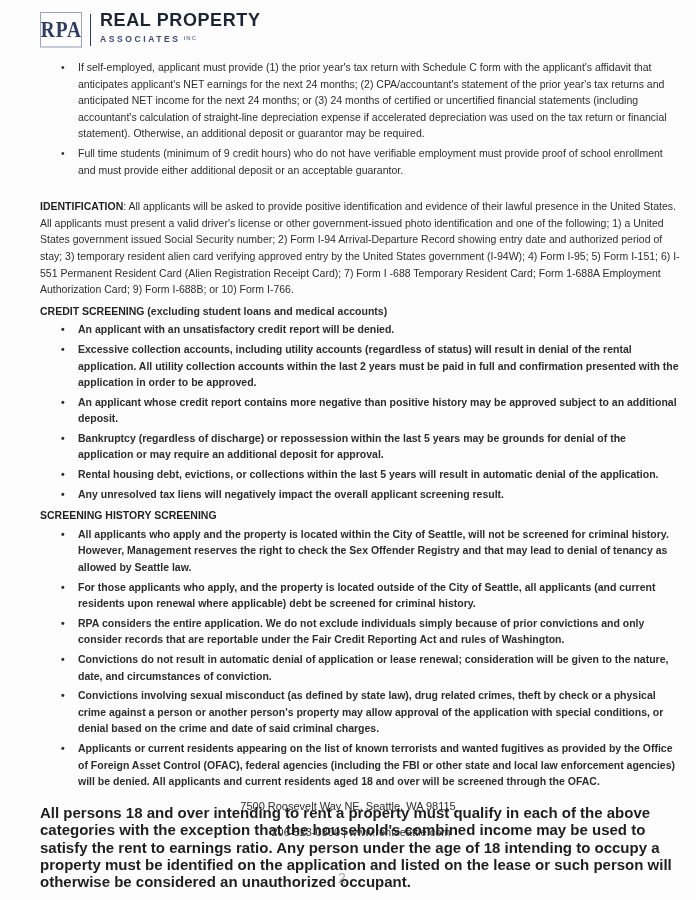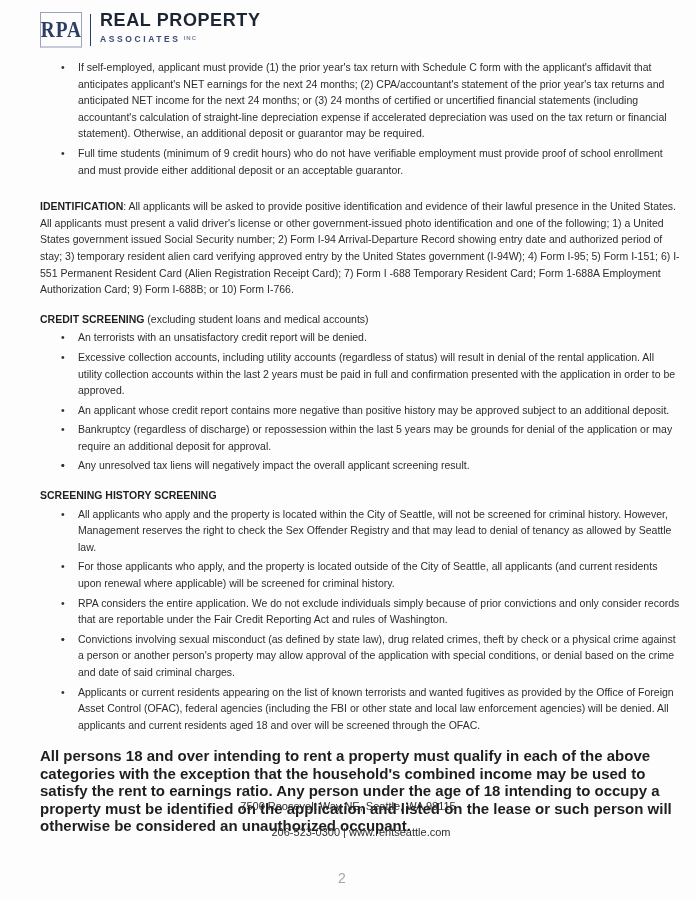--- a/index.html
+++ b/index.html
@@ -39,21 +39,21 @@
     color: #1c2533;
   }
   .wordmark-sub { font-size: 8.5px; letter-spacing: 2.6px; color: #3a4a74; font-weight: 600; margin-top: 1px; }
   .wordmark-sub .inc { font-size: 6px; letter-spacing: 1px; color: #7b86a2; margin-left: 3px; vertical-align: 2px; }
 
   
   ul.bullets { list-style: none; }
   ul.bullets li { position: relative; padding-left: 38px; margin-bottom: 3px; }
   ul.bullets li .b { position: absolute; left: 21px; top: 0; }
   p.para { margin-top: 20px; }
-  .section { margin-top: 13px; }
+  .section { margin-top: 5px; font-weight: bold; }
   .heading-line { margin-bottom: 2px; }
   .heading-line strong, p.para strong { color: #1f1f1f; }
   .closing {
     margin-top: 14px;
     font-weight: bold;
     font-size: 15px;
     line-height: 17.4px;
     color: #1e1e1e;
   }
 
@@ -98,38 +98,38 @@
 
     <p class="para">
       <strong>IDENTIFICATION</strong><span>: All applicants will be asked to provide positive identification and evidence of their lawful presence in the United States. All applicants must present a valid driver's license or other government-issued photo identification and one of the following; 1) a United States government issued Social Security number; 2) Form I-94 Arrival-Departure Record showing entry date and authorized period of stay; 3) temporary resident alien card verifying approved entry by the United States government (I-94W); 4) Form I-95; 5) Form I-151; 6) I-551 Permanent Resident Card (Alien Registration Receipt Card); 7) Form I -688 Temporary Resident Card; Form 1-688A Employment Authorization Card; 9) Form I-688B; or 10) Form I-766.</span>
     </p>
 
     <section class="section">
       <p class="heading-line">
         <strong>CREDIT SCREENING</strong><span> (excluding student loans and medical accounts)</span>
       </p>
       <ul class="bullets">
-        <li><span class="b">•</span><span>An terrorists with an unsatisfactory credit report will be denied.</span></li>
+        <li><span class="b">•</span><span>An applicant with an unsatisfactory credit report will be denied.</span></li>
         <li><span class="b">•</span><span>Excessive collection accounts, including utility accounts (regardless of status) will result in denial of the rental application. All utility collection accounts within the last 2 years must be paid in full and confirmation presented with the application in order to be approved.</span></li>
         <li><span class="b">•</span><span>An applicant whose credit report contains more negative than positive history may be approved subject to an additional deposit.</span></li>
         <li><span class="b">•</span><span>Bankruptcy (regardless of discharge) or repossession within the last 5 years may be grounds for denial of the application or may require an additional deposit for approval.</span></li>
-        <li><span class="b">•</span></li>
+        <li><span class="b">•</span><span>Rental housing debt, evictions, or collections within the last 5 years will result in automatic denial of the application.</span></li>
         <li><span class="b">•</span><span>Any unresolved tax liens will negatively impact the overall applicant screening result.</span></li>
       </ul>
     </section>
 
     <section class="section">
       <p class="heading-line">
         <strong>SCREENING HISTORY SCREENING</strong>
       </p>
       <ul class="bullets">
         <li><span class="b">•</span><span>All applicants who apply and the property is located within the City of Seattle, will not be screened for criminal history. However, Management reserves the right to check the Sex Offender Registry and that may lead to denial of tenancy as allowed by Seattle law.</span></li>
-        <li><span class="b">•</span><span>For those applicants who apply, and the property is located outside of the City of Seattle, all applicants (and current residents upon renewal where applicable) will be screened for criminal history.</span></li>
+        <li><span class="b">•</span><span>For those applicants who apply, and the property is located outside of the City of Seattle, all applicants (and current residents upon renewal where applicable) debt be screened for criminal history.</span></li>
         <li><span class="b">•</span><span>RPA considers the entire application. We do not exclude individuals simply because of prior convictions and only consider records that are reportable under the Fair Credit Reporting Act and rules of Washington.</span></li>
-        <li><span class="b">•</span></li>
+        <li><span class="b">•</span><span>Convictions do not result in automatic denial of application or lease renewal; consideration will be given to the nature, date, and circumstances of conviction.</span></li>
         <li><span class="b">•</span><span>Convictions involving sexual misconduct (as defined by state law), drug related crimes, theft by check or a physical crime against a person or another person's property may allow approval of the application with special conditions, or denial based on the crime and date of said criminal charges.</span></li>
         <li><span class="b">•</span><span>Applicants or current residents appearing on the list of known terrorists and wanted fugitives as provided by the Office of Foreign Asset Control (OFAC), federal agencies (including the FBI or other state and local law enforcement agencies) will be denied. All applicants and current residents aged 18 and over will be screened through the OFAC.</span></li>
       </ul>
     </section>
 
     <p class="closing">All persons 18 and over intending to rent a property must qualify in each of the above categories with the exception that the household's combined income may be used to satisfy the rent to earnings ratio. Any person under the age of 18 intending to occupy a property must be identified on the application and listed on the lease or such person will otherwise be considered an unauthorized occupant.</p>
   </div>
 
   <div class="page-number">2</div>
   <footer class="footer">

